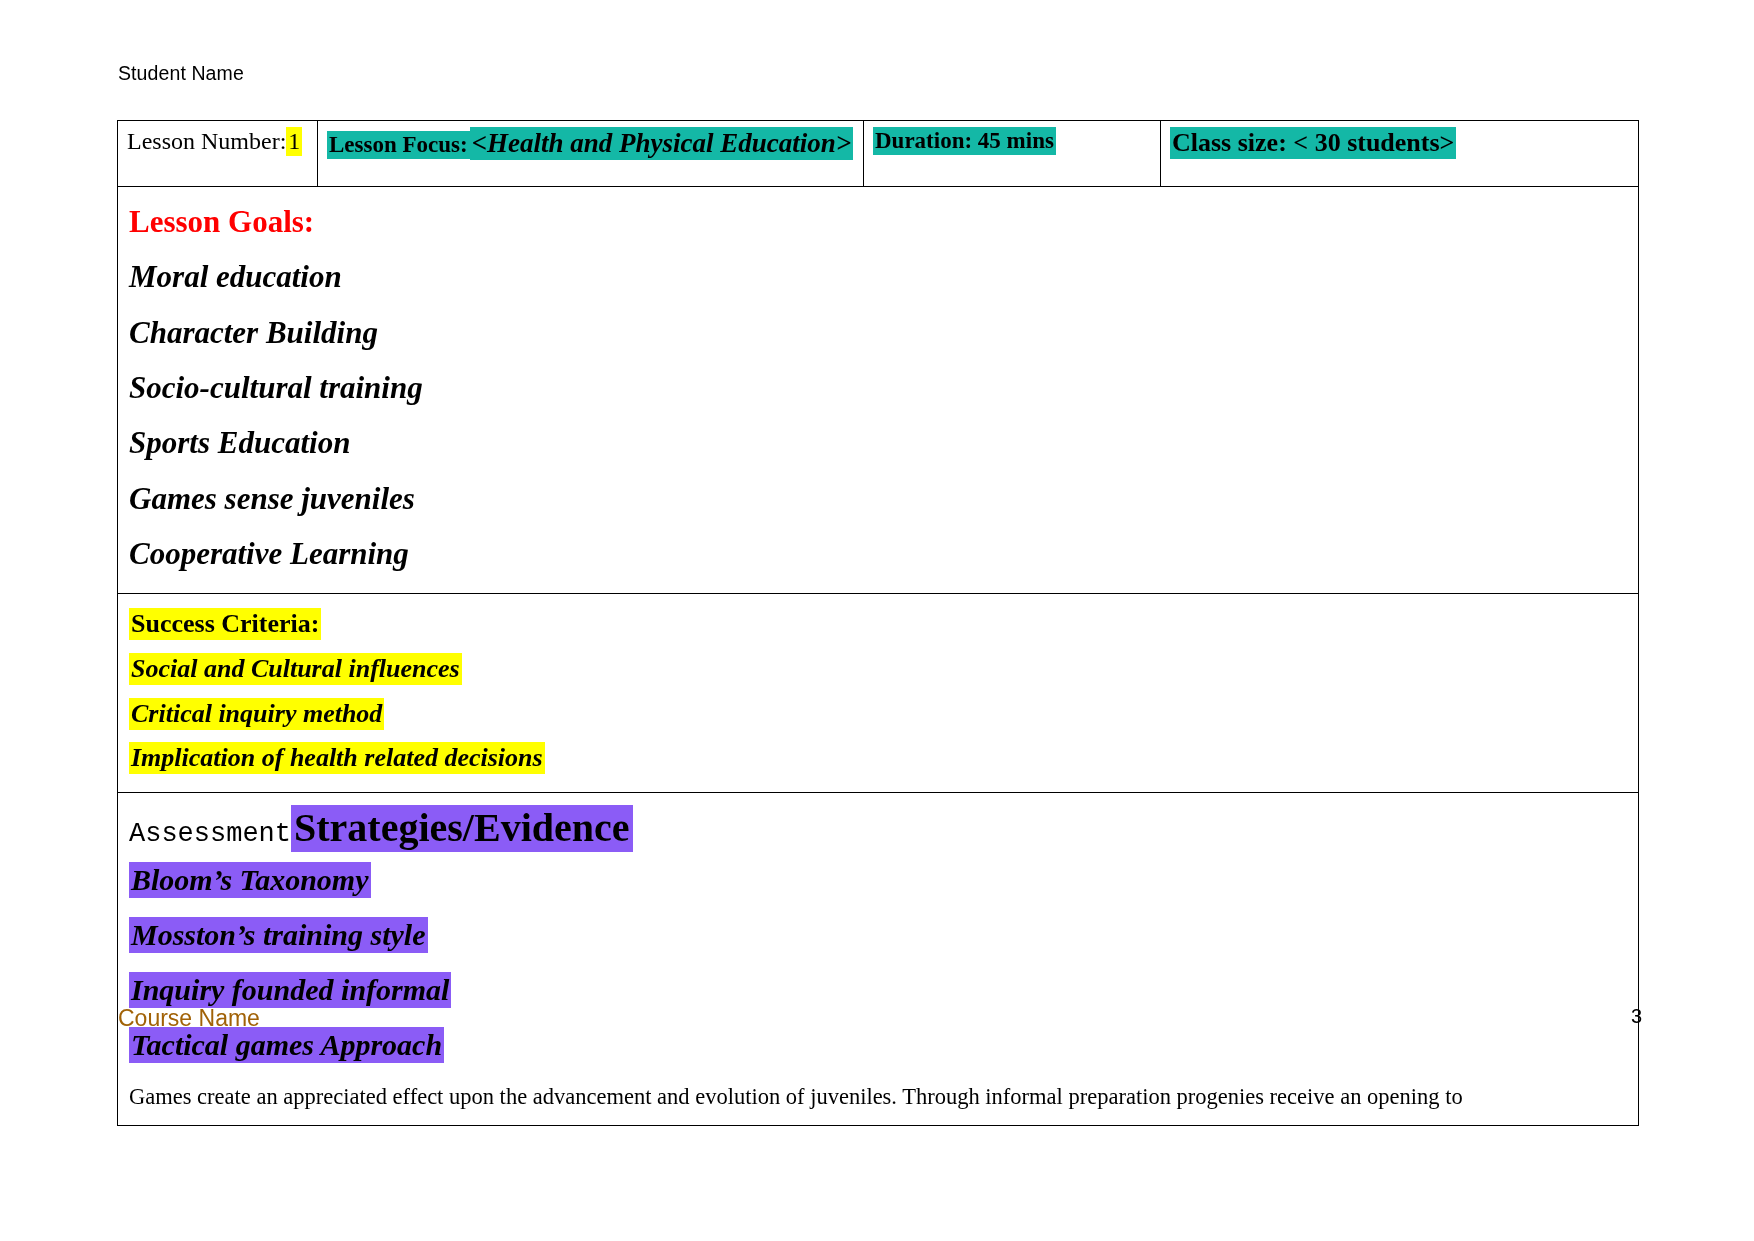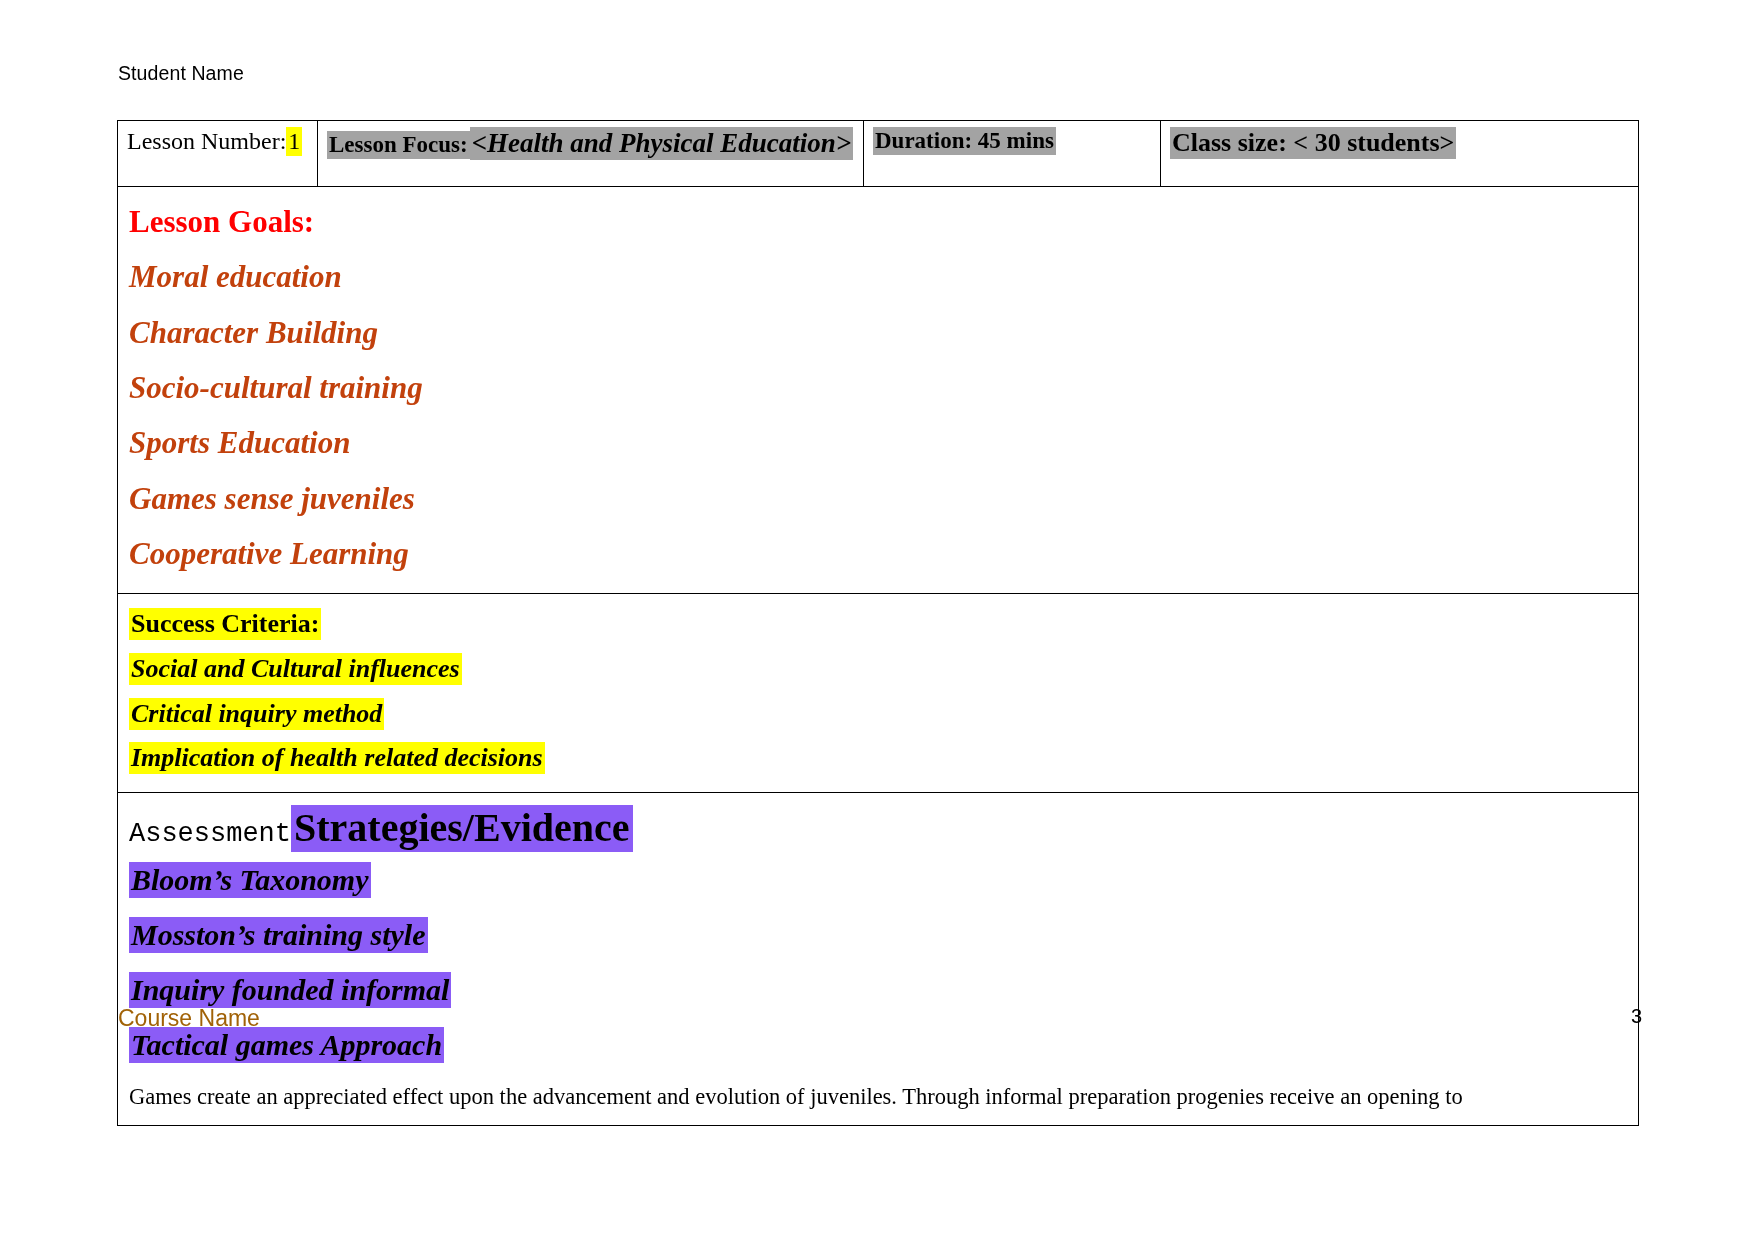--- a/index.html
+++ b/index.html
@@ -78,21 +78,21 @@
     font-size: 23px;
     font-weight: bold;
     line-height: 1.15;
   }
   .hdr-bold-lg {
     font-size: 26px;
     font-weight: bold;
     line-height: 1.15;
   }
   .hl-yellow { background: #ffff00; }
-  .hl-cyan   { background: #a3a3a3; }
+  .hl-cyan   { background: #14b8a6; }
   .hl-green  { background: #8b5cf6; }
 
   .italic-big {
     font-style: italic;
     font-weight: bold;
     font-size: 27px;
   }
 
   
   .body-cell {
@@ -104,21 +104,21 @@
     line-height: 1.14;
   }
   .goal-head {
     color: #ff0000;
     font-weight: bold;
     font-size: 31px;
     padding-top: 8px;
     padding-bottom: 10px;
   }
   .goal-item {
-    color: #c2410c;
+    color: #000000;
     font-weight: bold;
     font-style: italic;
     font-size: 31px;
     padding-top: 10px;
     padding-bottom: 10px;
   }
 
   .crit-head {
     font-weight: bold;
     font-size: 26px;

